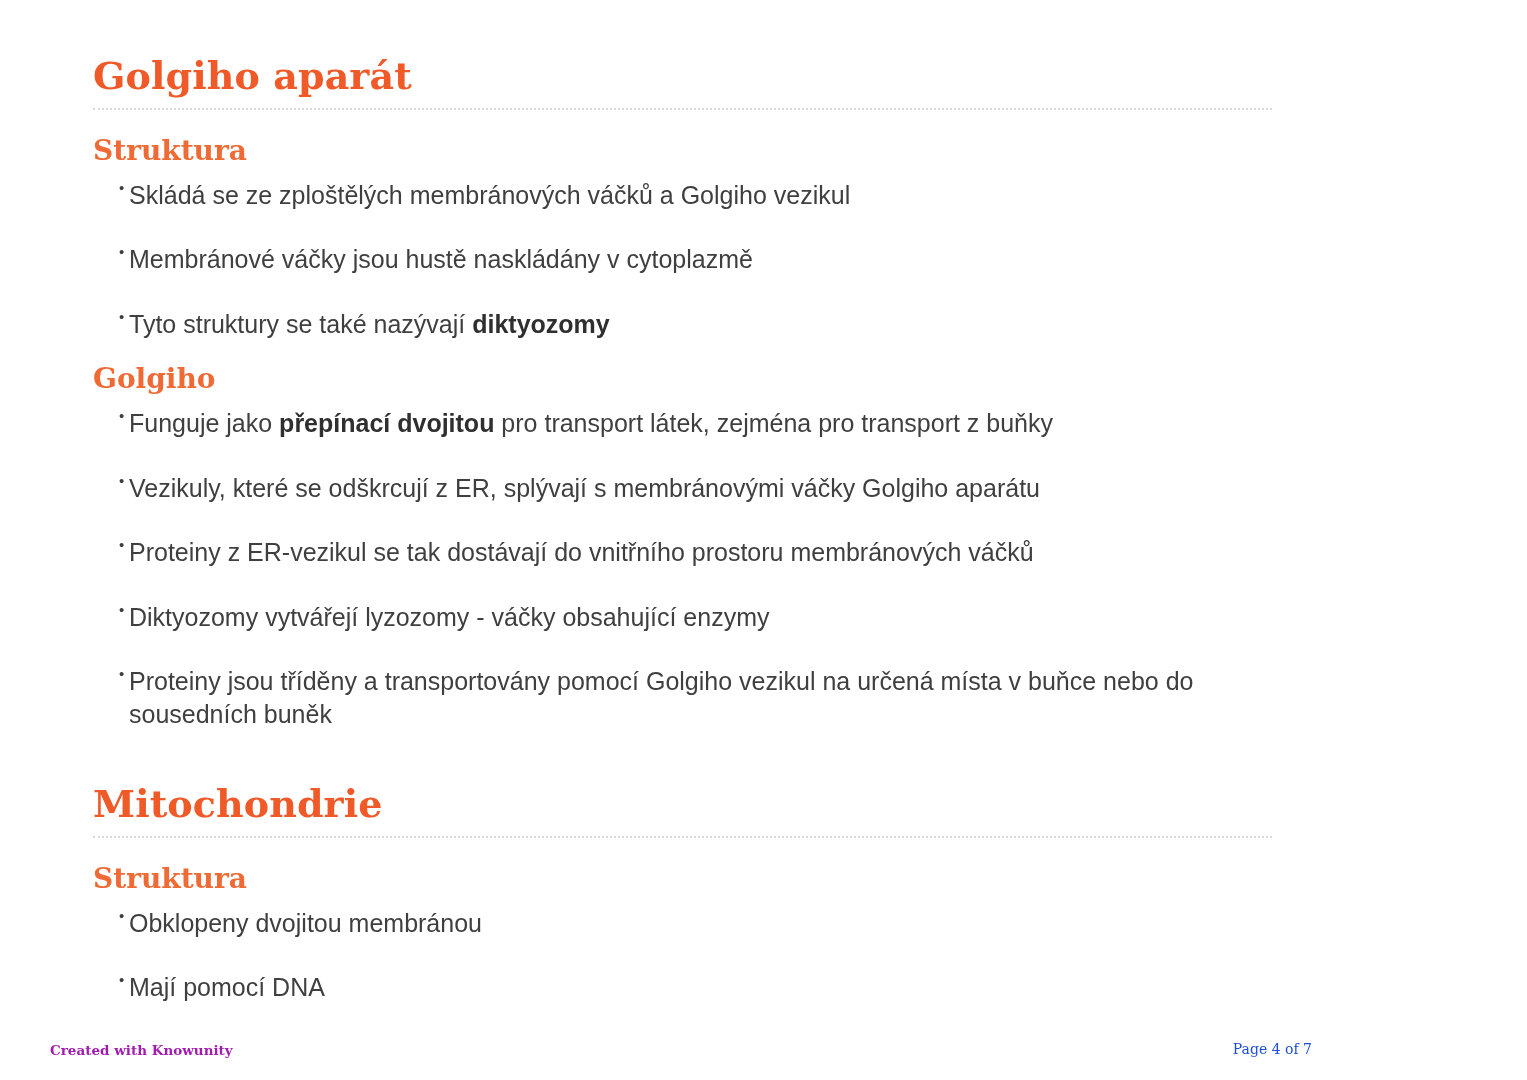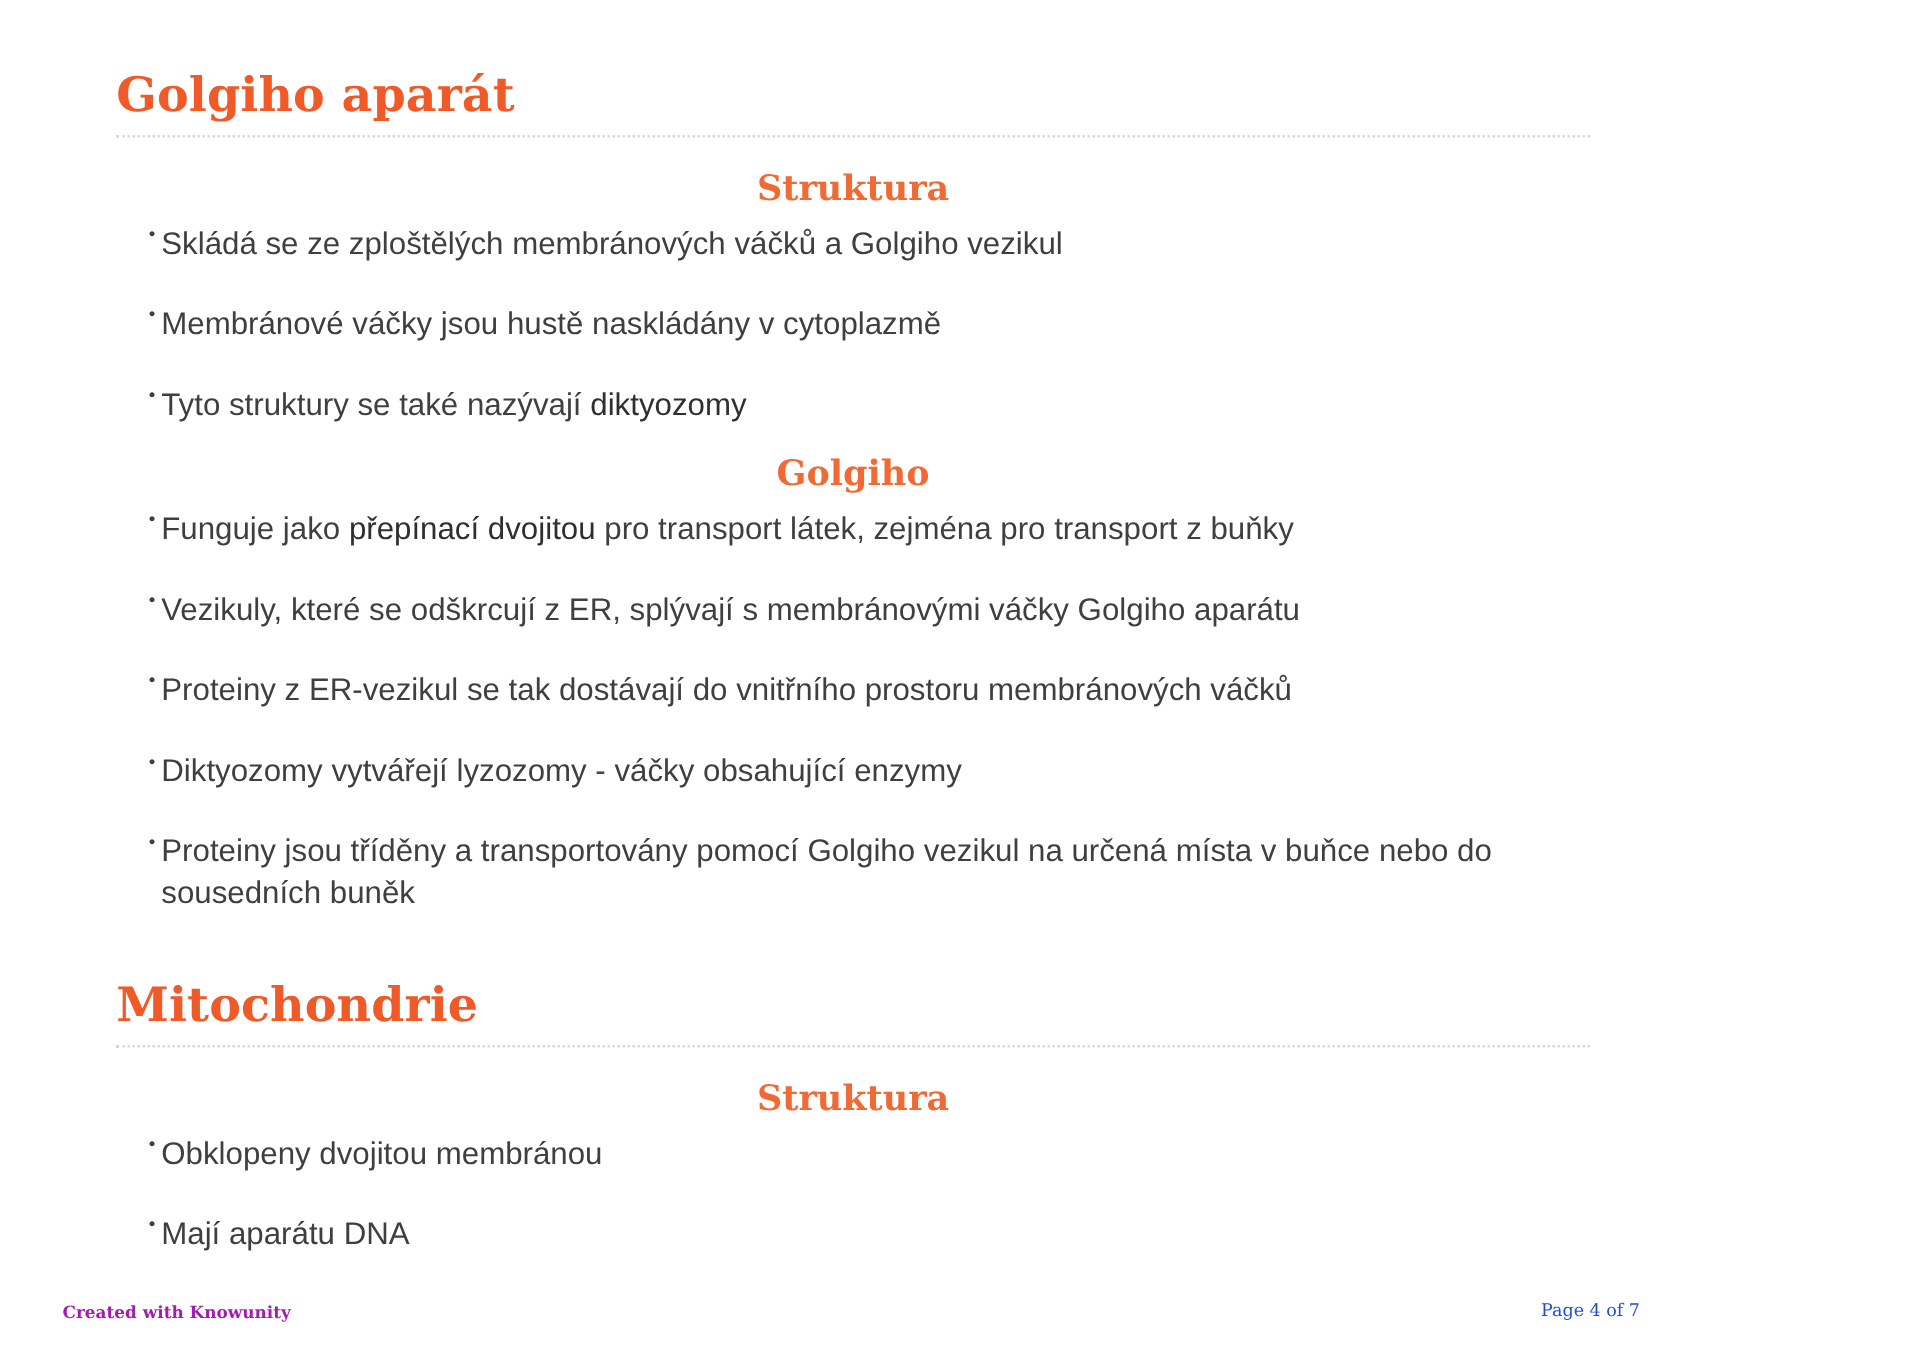--- a/index.html
+++ b/index.html
@@ -39,21 +39,20 @@
     width: 100%;
     margin-bottom: 14px;
   }
   .section-title {
     font-family: "DejaVu Serif", serif;
     font-weight: bold;
     color: #ef6a34;
     font-size: 28px;
     margin: 0;
     padding: 10px 0 6px 0;
-    text-align: center;
   }
 
   
   ul.bullets {
     list-style: none;
     margin: 0;
     padding: 6px 0 2px 0;
   }
   ul.bullets li {
     position: relative;
@@ -68,21 +67,21 @@
   }
   ul.bullets li::before {
     content: "\2022";
     position: absolute;
     left: 26px;
     top: -1px;
     font-size: 15px;
     color: #3f3f3f;
   }
   ul.bullets li b {
-    font-weight: normal;
+    font-weight: bold;
     color: #2f2f2f;
   }
 
   .block-gap { height: 26px; }
 
   
   .footer {
     position: absolute;
     left: 0;
     right: 0;
@@ -127,21 +126,21 @@
         <li><span>Proteiny z ER-vezikul se tak dostávají do vnitřního prostoru membránových váčků</span></li>
         <li><span>Diktyozomy vytvářejí lyzozomy - váčky obsahující enzymy</span></li>
         <li><span>Proteiny jsou tříděny a transportovány pomocí Golgiho vezikul na určená místa v buňce nebo do sousedních buněk</span></li>
       </ul>
       <div class="block-gap"></div>
       <h1 class="doc-title">Mitochondrie</h1>
       <div class="title-rule"></div>
       <h2 class="section-title">Struktura</h2>
       <ul class="bullets">
         <li><span>Obklopeny dvojitou membránou</span></li>
-        <li><span>Mají aparátu DNA</span></li>
+        <li><span>Mají pomocí DNA</span></li>
       </ul>
     </div>
 
   <div class="footer">
     <div class="footer-left">Created with Knowunity</div>
     <div class="footer-right">Page 4 of 7</div>
   </div>
 </div>
 
 </body></html>

